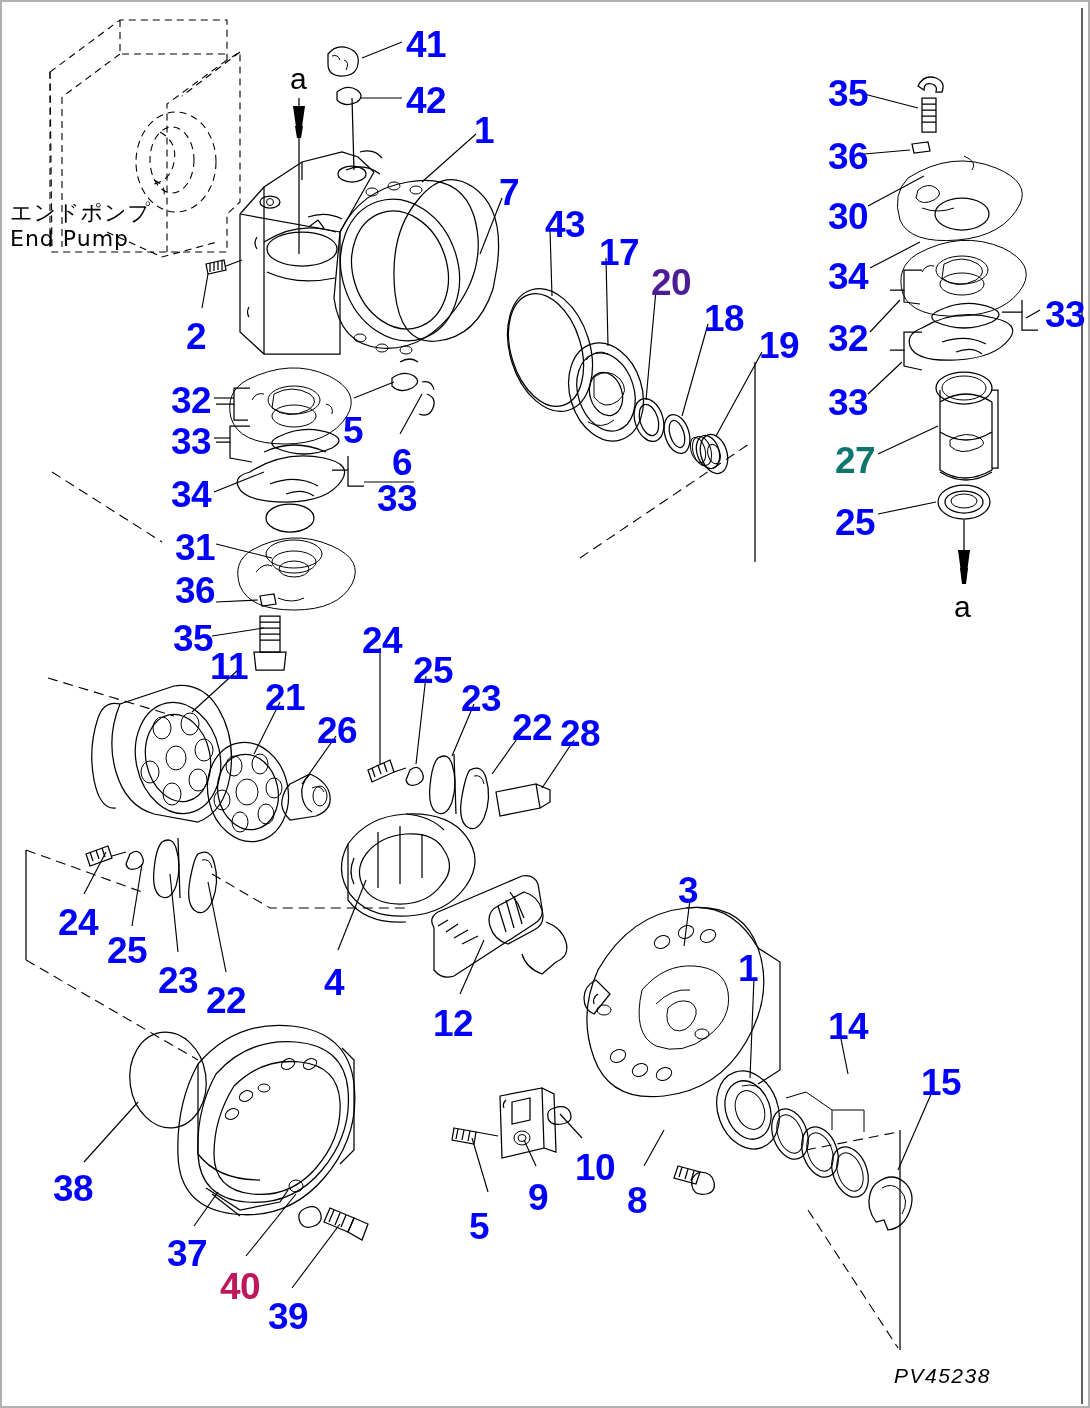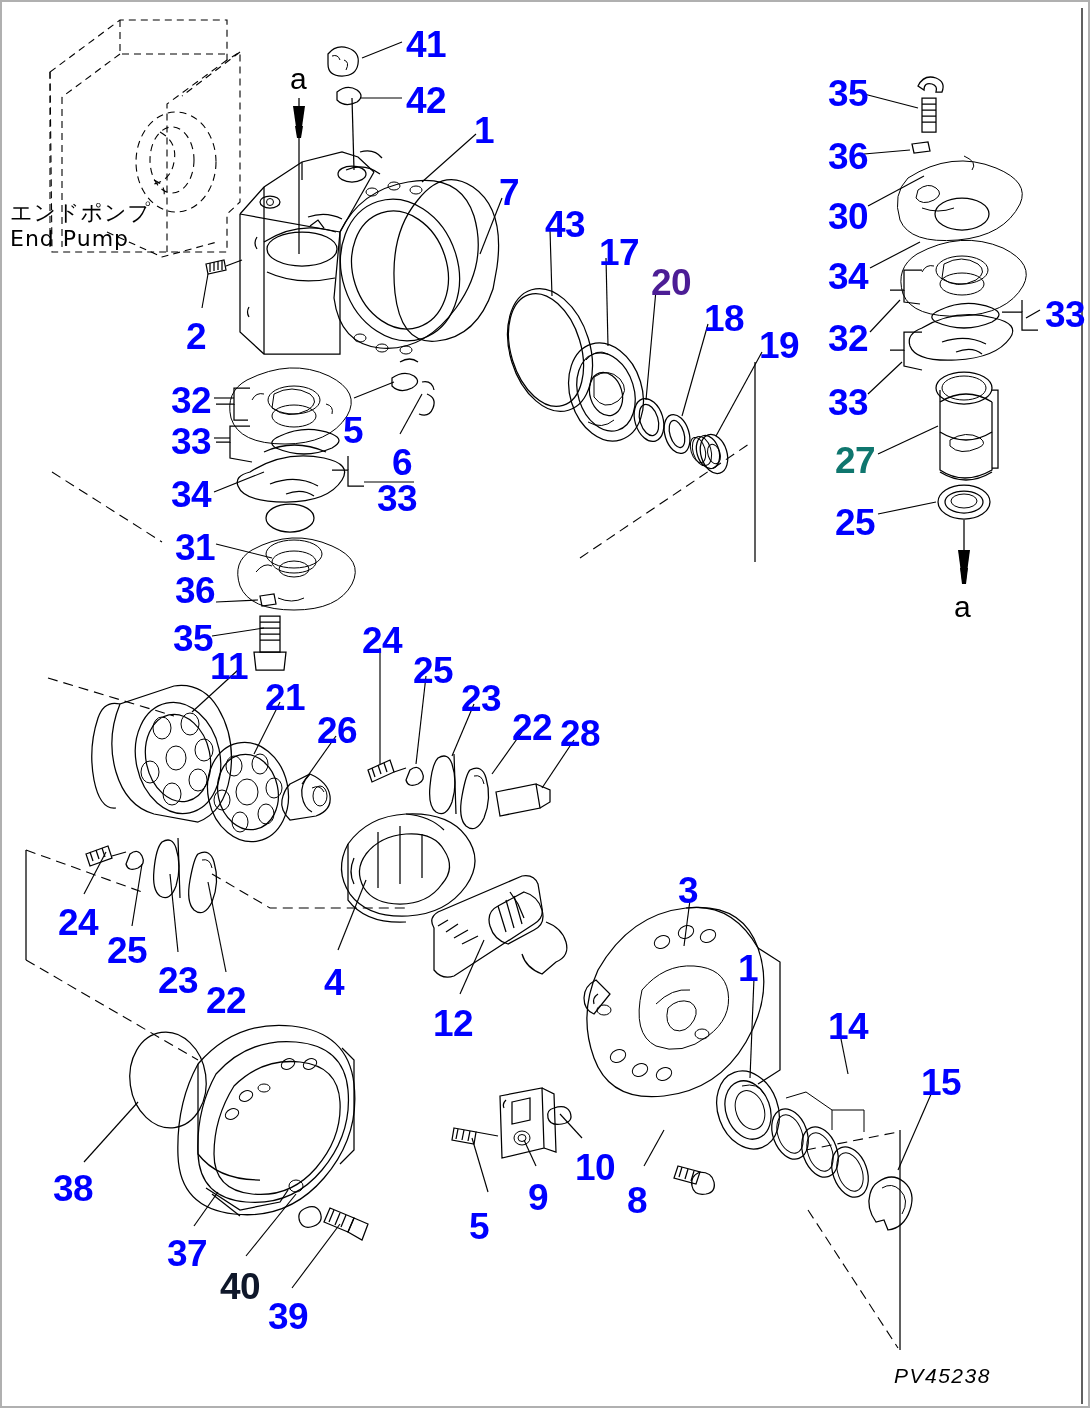--- a/index.html
+++ b/index.html
@@ -570,17 +570,17 @@
         <div class="callout" style="left: 676px; top: 870px; color: rgb(0, 0, 255);">3</div>
         <div class="callout" style="left: 736px; top: 948px; color: rgb(0, 0, 255);">1</div>
         <div class="callout" style="left: 826px; top: 1006px; color: rgb(0, 0, 255);">14</div>
         <div class="callout" style="left: 919px; top: 1062px; color: rgb(0, 0, 255);">15</div>
         <div class="callout" style="left: 467px; top: 1206px; color: rgb(0, 0, 255);">5</div>
         <div class="callout" style="left: 526px; top: 1177px; color: rgb(0, 0, 255);">9</div>
         <div class="callout" style="left: 573px; top: 1147px; color: rgb(0, 0, 255);">10</div>
         <div class="callout" style="left: 625px; top: 1180px; color: rgb(0, 0, 255);">8</div>
         <div class="callout" style="left: 51px; top: 1168px; color: rgb(0, 0, 255);">38</div>
         <div class="callout" style="left: 165px; top: 1233px; color: rgb(0, 0, 255);">37</div>
-        <div class="callout" style="left: 218px; top: 1266px; color: #0f172a; text-align: right;">40</div>
+        <div class="callout" style="left: 218px; top: 1266px; color: #be185d; text-align: right;">40</div>
         <div class="callout" style="left: 266px; top: 1296px; color: rgb(0, 0, 255); text-align: center;">39</div>
       </div>
   </div>
 </div>
 
 </body></html>

